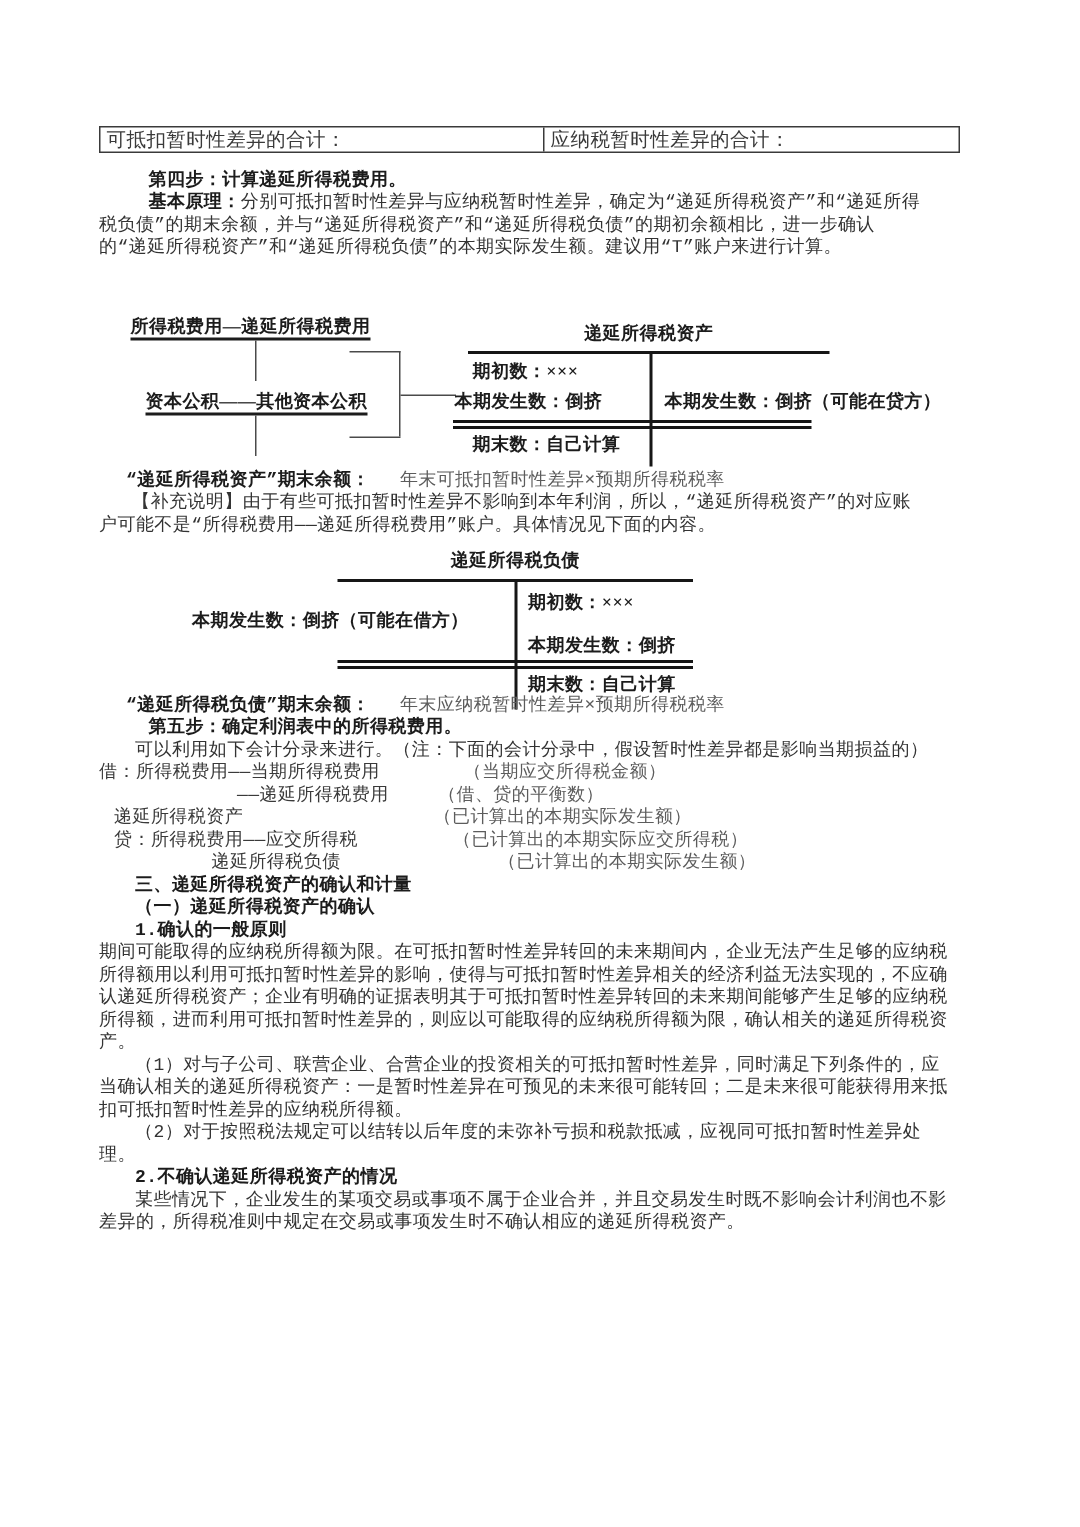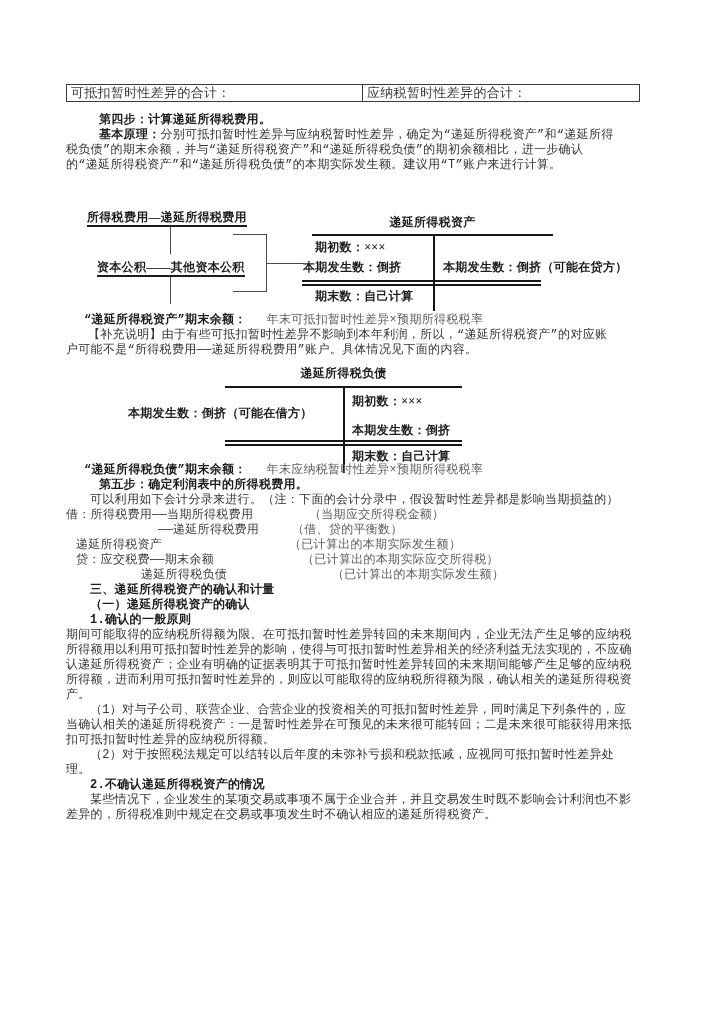--- a/index.html
+++ b/index.html
@@ -98,21 +98,21 @@
     </div>
 
     <div class="ln overlapline" style="text-indent:18px;"><span class="b">“递延所得税负债”期末余额：</span><span class="gray">年末应纳税暂时性差异×预期所得税税率</span></div>
 
     <div class="ln b indh">第五步：确定利润表中的所得税费用。</div>
     <div class="ln ind">可以利用如下会计分录来进行。（注：下面的会计分录中，假设暂时性差异都是影响当期损益的）</div>
 
     <div class="ln entry e1"><span>借：所得税费用——当期所得税费用</span><span class="note">（当期应交所得税金额）</span></div>
     <div class="ln entry e2"><span>——递延所得税费用</span><span class="note">（借、贷的平衡数）</span></div>
     <div class="ln entry e3"><span>递延所得税资产</span><span class="note">（已计算出的本期实际发生额）</span></div>
-    <div class="ln entry e4"><span>贷：应交税费——期末余额</span><span class="note">（已计算出的本期实际应交所得税）</span></div>
+    <div class="ln entry e4"><span>贷：所得税费用——应交所得税</span><span class="note">（已计算出的本期实际应交所得税）</span></div>
     <div class="ln entry e5"><span>递延所得税负债</span><span class="note">（已计算出的本期实际发生额）</span></div>
 
     <div class="ln b ind">三、递延所得税资产的确认和计量</div>
     <div class="ln b ind">（一）递延所得税资产的确认</div>
     <div class="ln b ind">1.确认的一般原则</div>
 
     <div class="ln">期间可能取得的应纳税所得额为限。在可抵扣暂时性差异转回的未来期间内，企业无法产生足够的应纳税</div>
     <div class="ln">所得额用以利用可抵扣暂时性差异的影响，使得与可抵扣暂时性差异相关的经济利益无法实现的，不应确</div>
     <div class="ln">认递延所得税资产；企业有明确的证据表明其于可抵扣暂时性差异转回的未来期间能够产生足够的应纳税</div>
     <div class="ln">所得额，进而利用可抵扣暂时性差异的，则应以可能取得的应纳税所得额为限，确认相关的递延所得税资</div>

